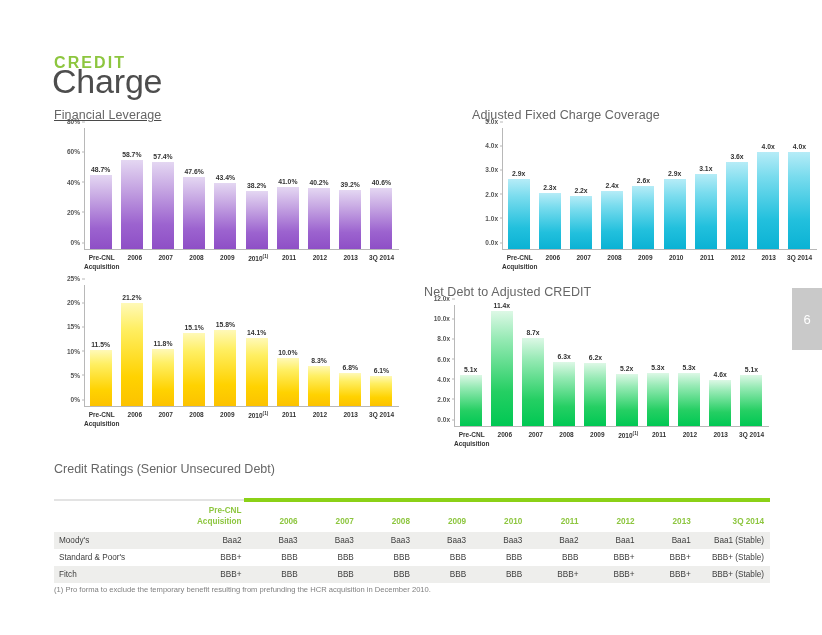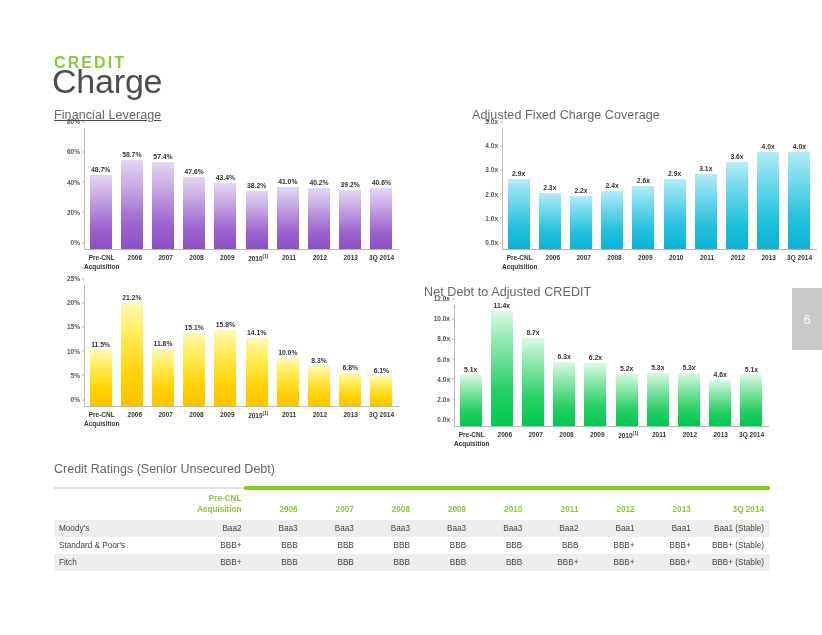--- a/index.html
+++ b/index.html
@@ -90,21 +90,21 @@
   .c-purple { background: linear-gradient(to bottom, #e4d7f2 0%, #c9abe4 28%, #9c63cf 72%, #8e4fc6 100%); }
   .c-teal   { background: linear-gradient(to bottom, #b6ecf7 0%, #7adcee 25%, #22c0dd 70%, #0bb2d4 100%); }
   .c-yellow { background: linear-gradient(to bottom, #fff9b8 0%, #ffef63 25%, #ffd200 72%, #fcc200 100%); }
   .c-green  { background: linear-gradient(to bottom, #ddf8e6 0%, #97eab5 24%, #25cf63 70%, #00c853 100%); }
 
   
   .ratings {
     position: absolute; left: 54px; top: 462px; width: 716px;
   }
   .ratings-title {
-    font-size: 12.5px; color: #666666; margin-bottom: 10px;
+    font-size: 12.5px; color: #666666; margin-bottom: 22px;
   }
   .rule-row { display: flex; height: 4px; margin-bottom: 0px; }
   .rule-grey { background: #e3e3e3; height: 2px; align-self: center; }
   .rule-green { background: #8bd117; height: 4px; }
 
   table.rt { width: 100%; border-collapse: collapse; table-layout: fixed; }
   table.rt th, table.rt td {
     font-size: 8.2px; padding: 4px 2px; text-align: right;
     white-space: nowrap;
   }
@@ -519,13 +519,14 @@
             <td>BBB</td>
             <td>BBB+</td>
             <td>BBB+</td>
             <td>BBB+</td>
             <td>BBB+ (Stable)</td>
           </tr>
         </tbody>
     </table>
   </div>
 
+  <div class="footnote">(1) Pro forma to exclude the temporary benefit resulting from prefunding the HCR acquisition in December 2010.</div>
 </div>
 
 </body></html>

